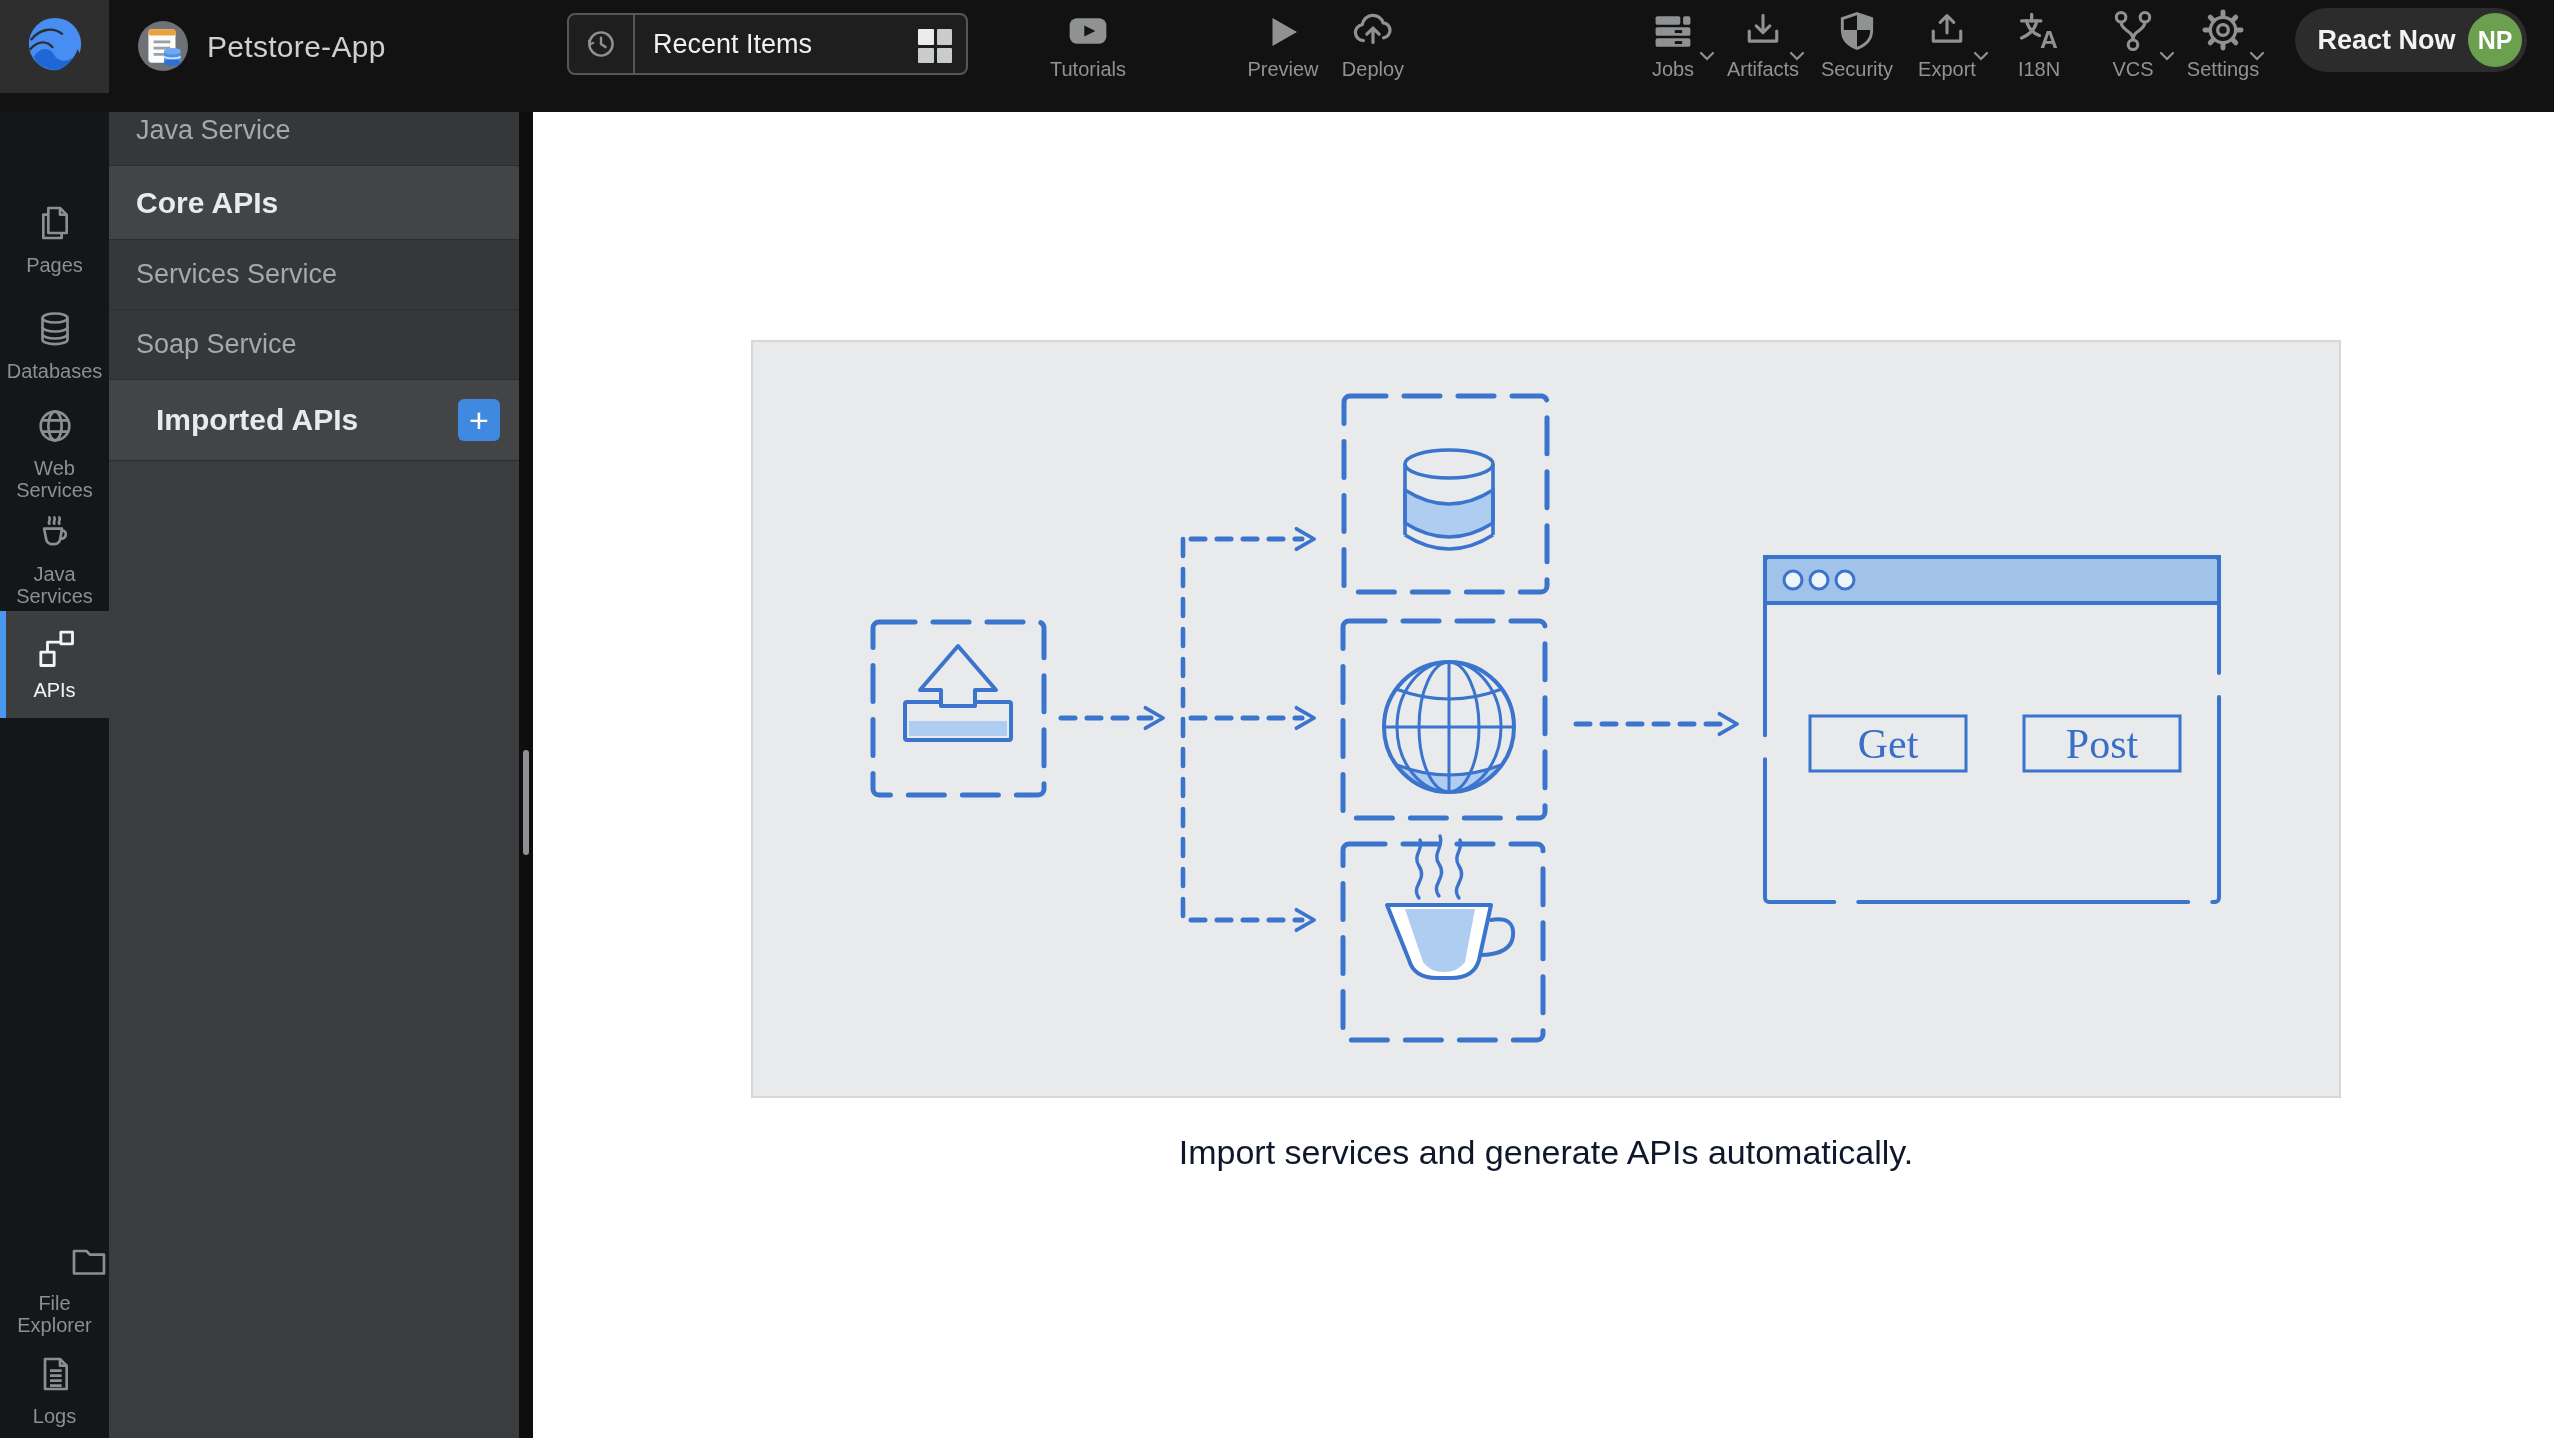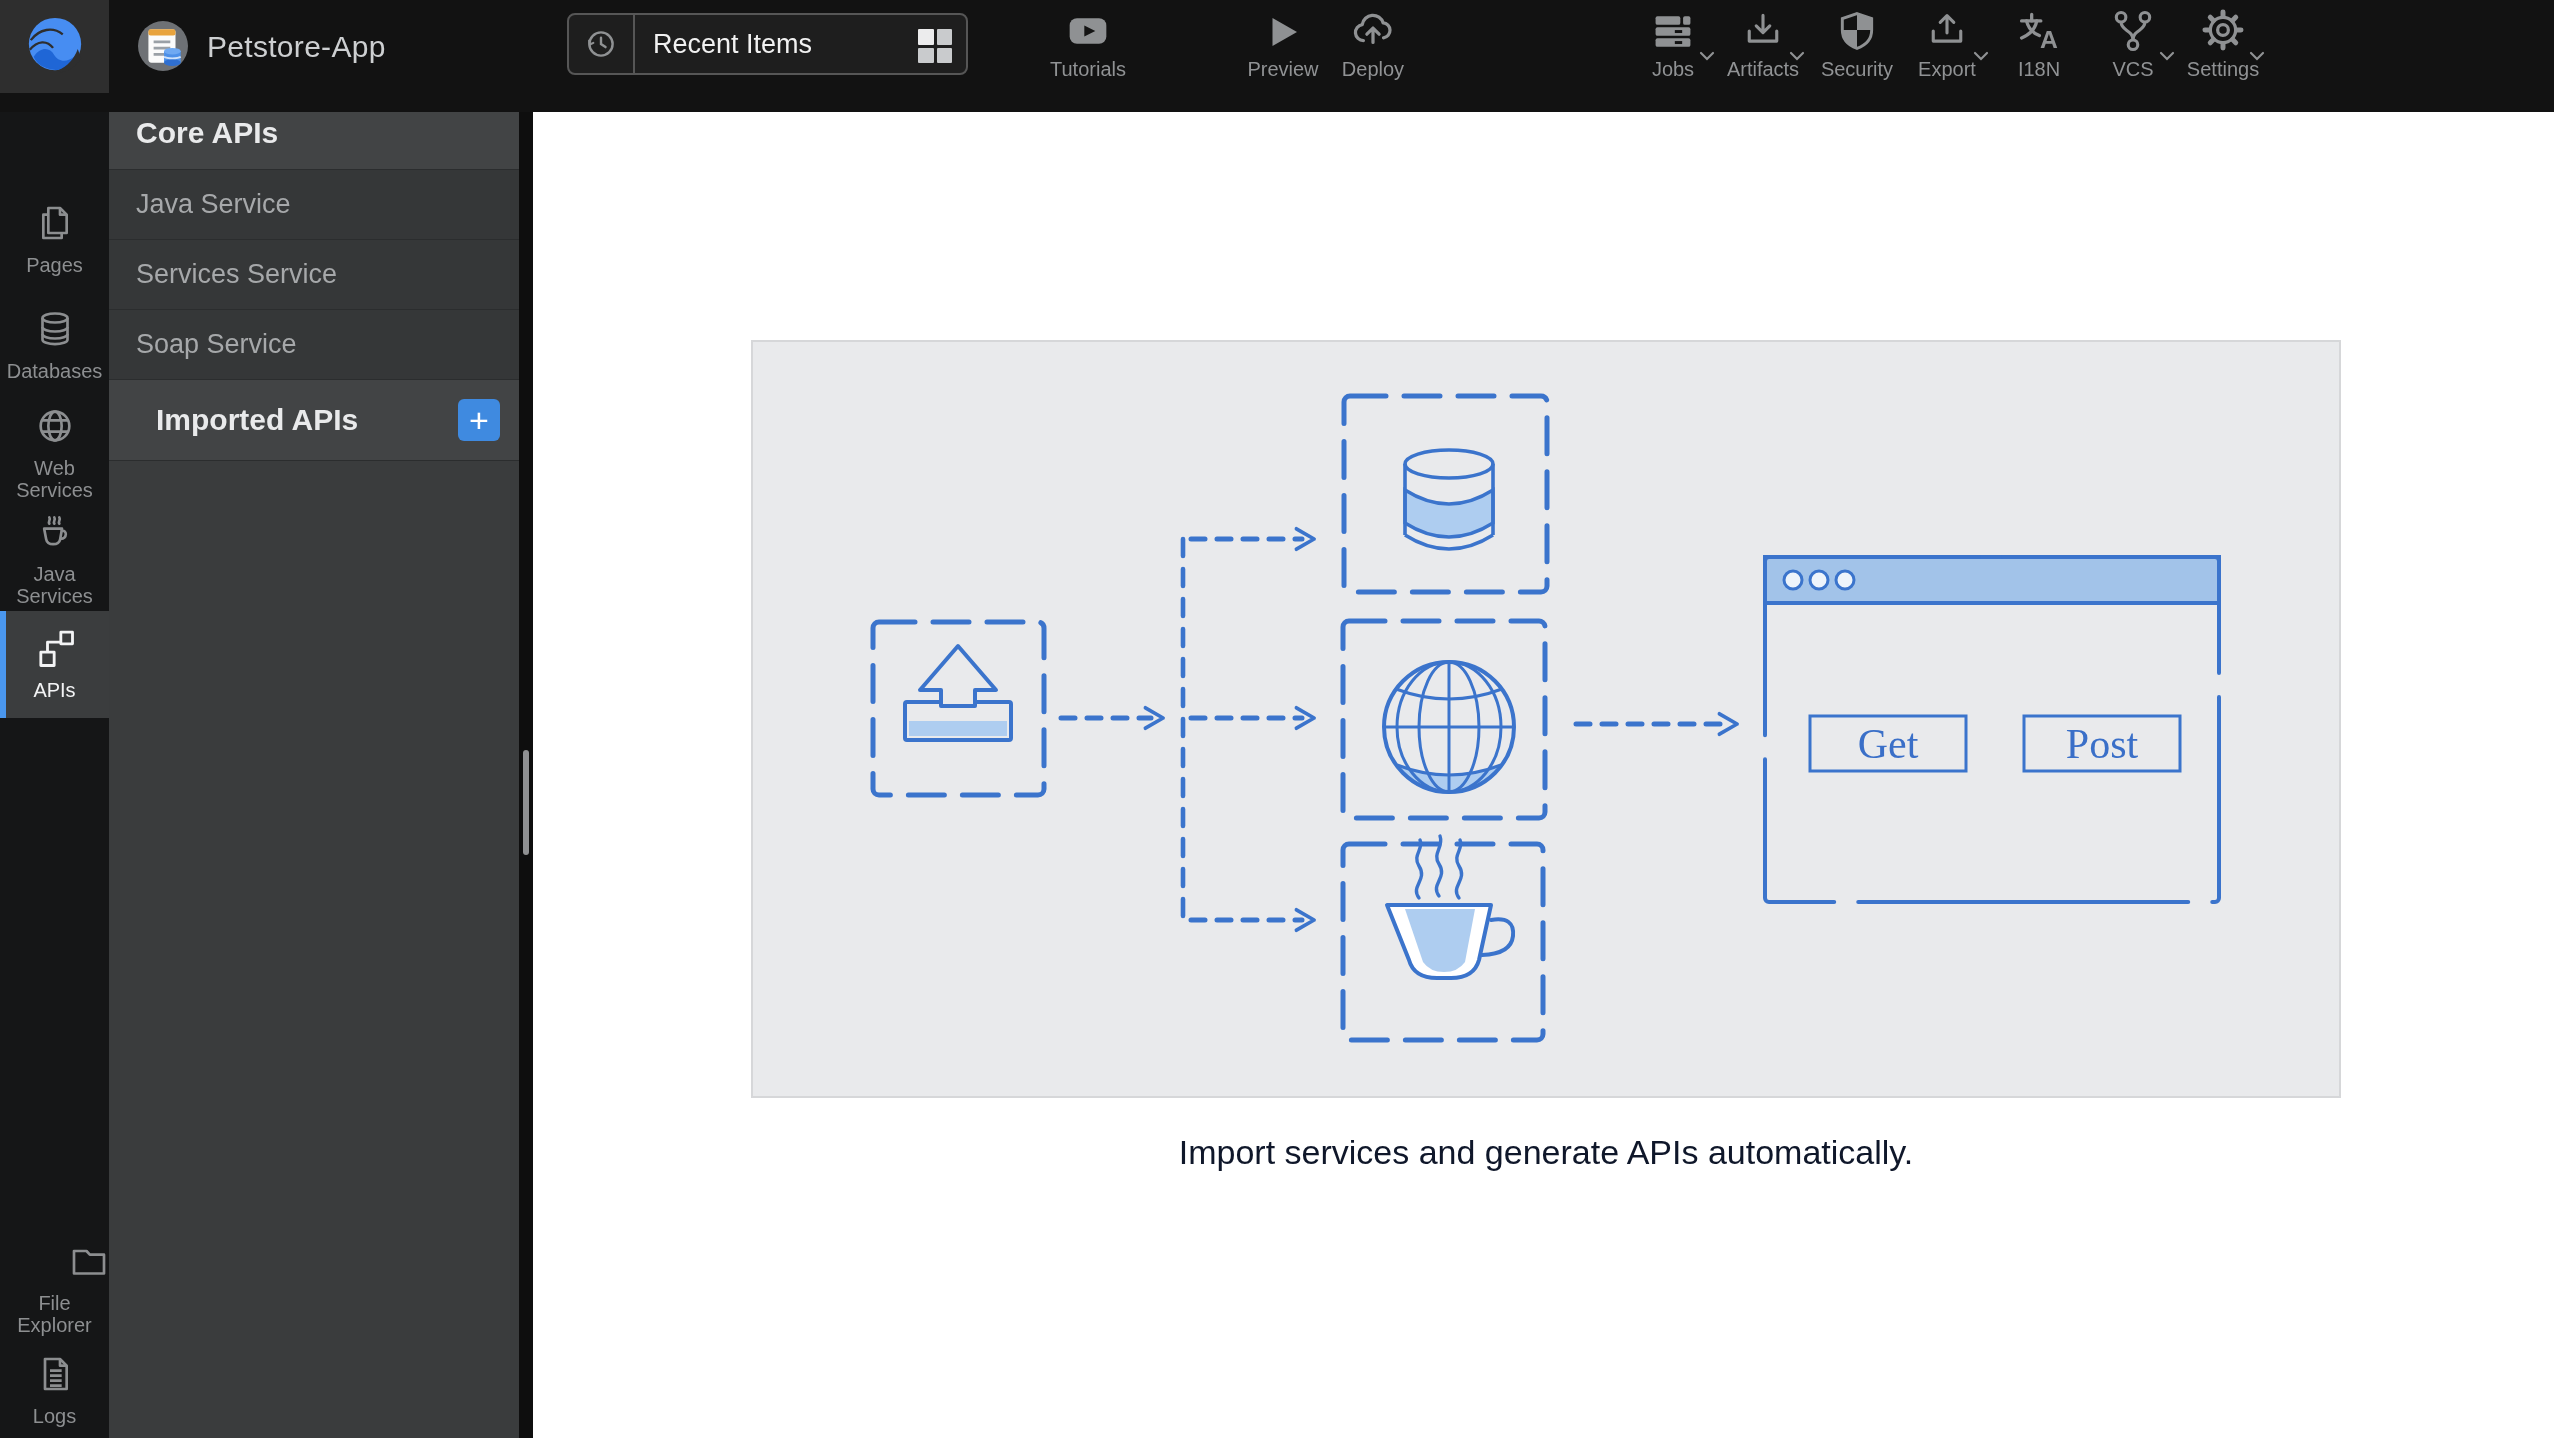--- a/index.html
+++ b/index.html
@@ -237,20 +237,24 @@
         </svg>
       </span>
       <span class="caret">
         <svg width="16" height="11" viewBox="0 0 16 11">
             <path d="M2,2 L8,8 L14,2" stroke="#8f9193" stroke-width="2.2" fill="none" stroke-linecap="round"></path>
           </svg>
       </span>
       <span>Settings</span>
     </div>
 
+    <div class="pill">
+      <span class="pill-label">React Now</span>
+      <span class="avatar">NP</span>
+    </div>
   </div>
 
   <div class="sidebar">
 
     <div class="sb-item" style="top:103px; height:86px;">
       <span>
         <svg width="40" height="40" viewBox="0 0 24 24" fill="none" stroke-width="1.6" stroke-linejoin="round">
           <path d="M8,3 h7 l4,4 v11 h-11 z"></path>
             <path d="M15,3 v4 h4"></path>
             <path d="M8,7 h-3 v14 h11 v-3"></path>
@@ -322,25 +326,25 @@
             <path d="M15,3 v4 h4"></path>
           <path d="M9,10 h7 M9,13 h7 M9,16 h7 M9,19 h7"></path>
         </svg>
       </span>
       <span>Logs</span>
     </div>
 
   </div>
 
   <div class="panel">
+    <div class="p-row p-item">
+      <span>Java Service</span>
+    </div>
     <div class="p-row p-head">
       <span>Core APIs</span>
-    </div>
-    <div class="p-row p-item">
-      <span>Java Service</span>
     </div>
     <div class="p-row p-item">
       <span>Services Service</span>
     </div>
     <div class="p-row p-item">
       <span>Soap Service</span>
     </div>
     <div class="p-row p-head" style="height:81px;padding-left:47px;">
       <span>Imported APIs</span>
       <span class="p-add">+</span>

